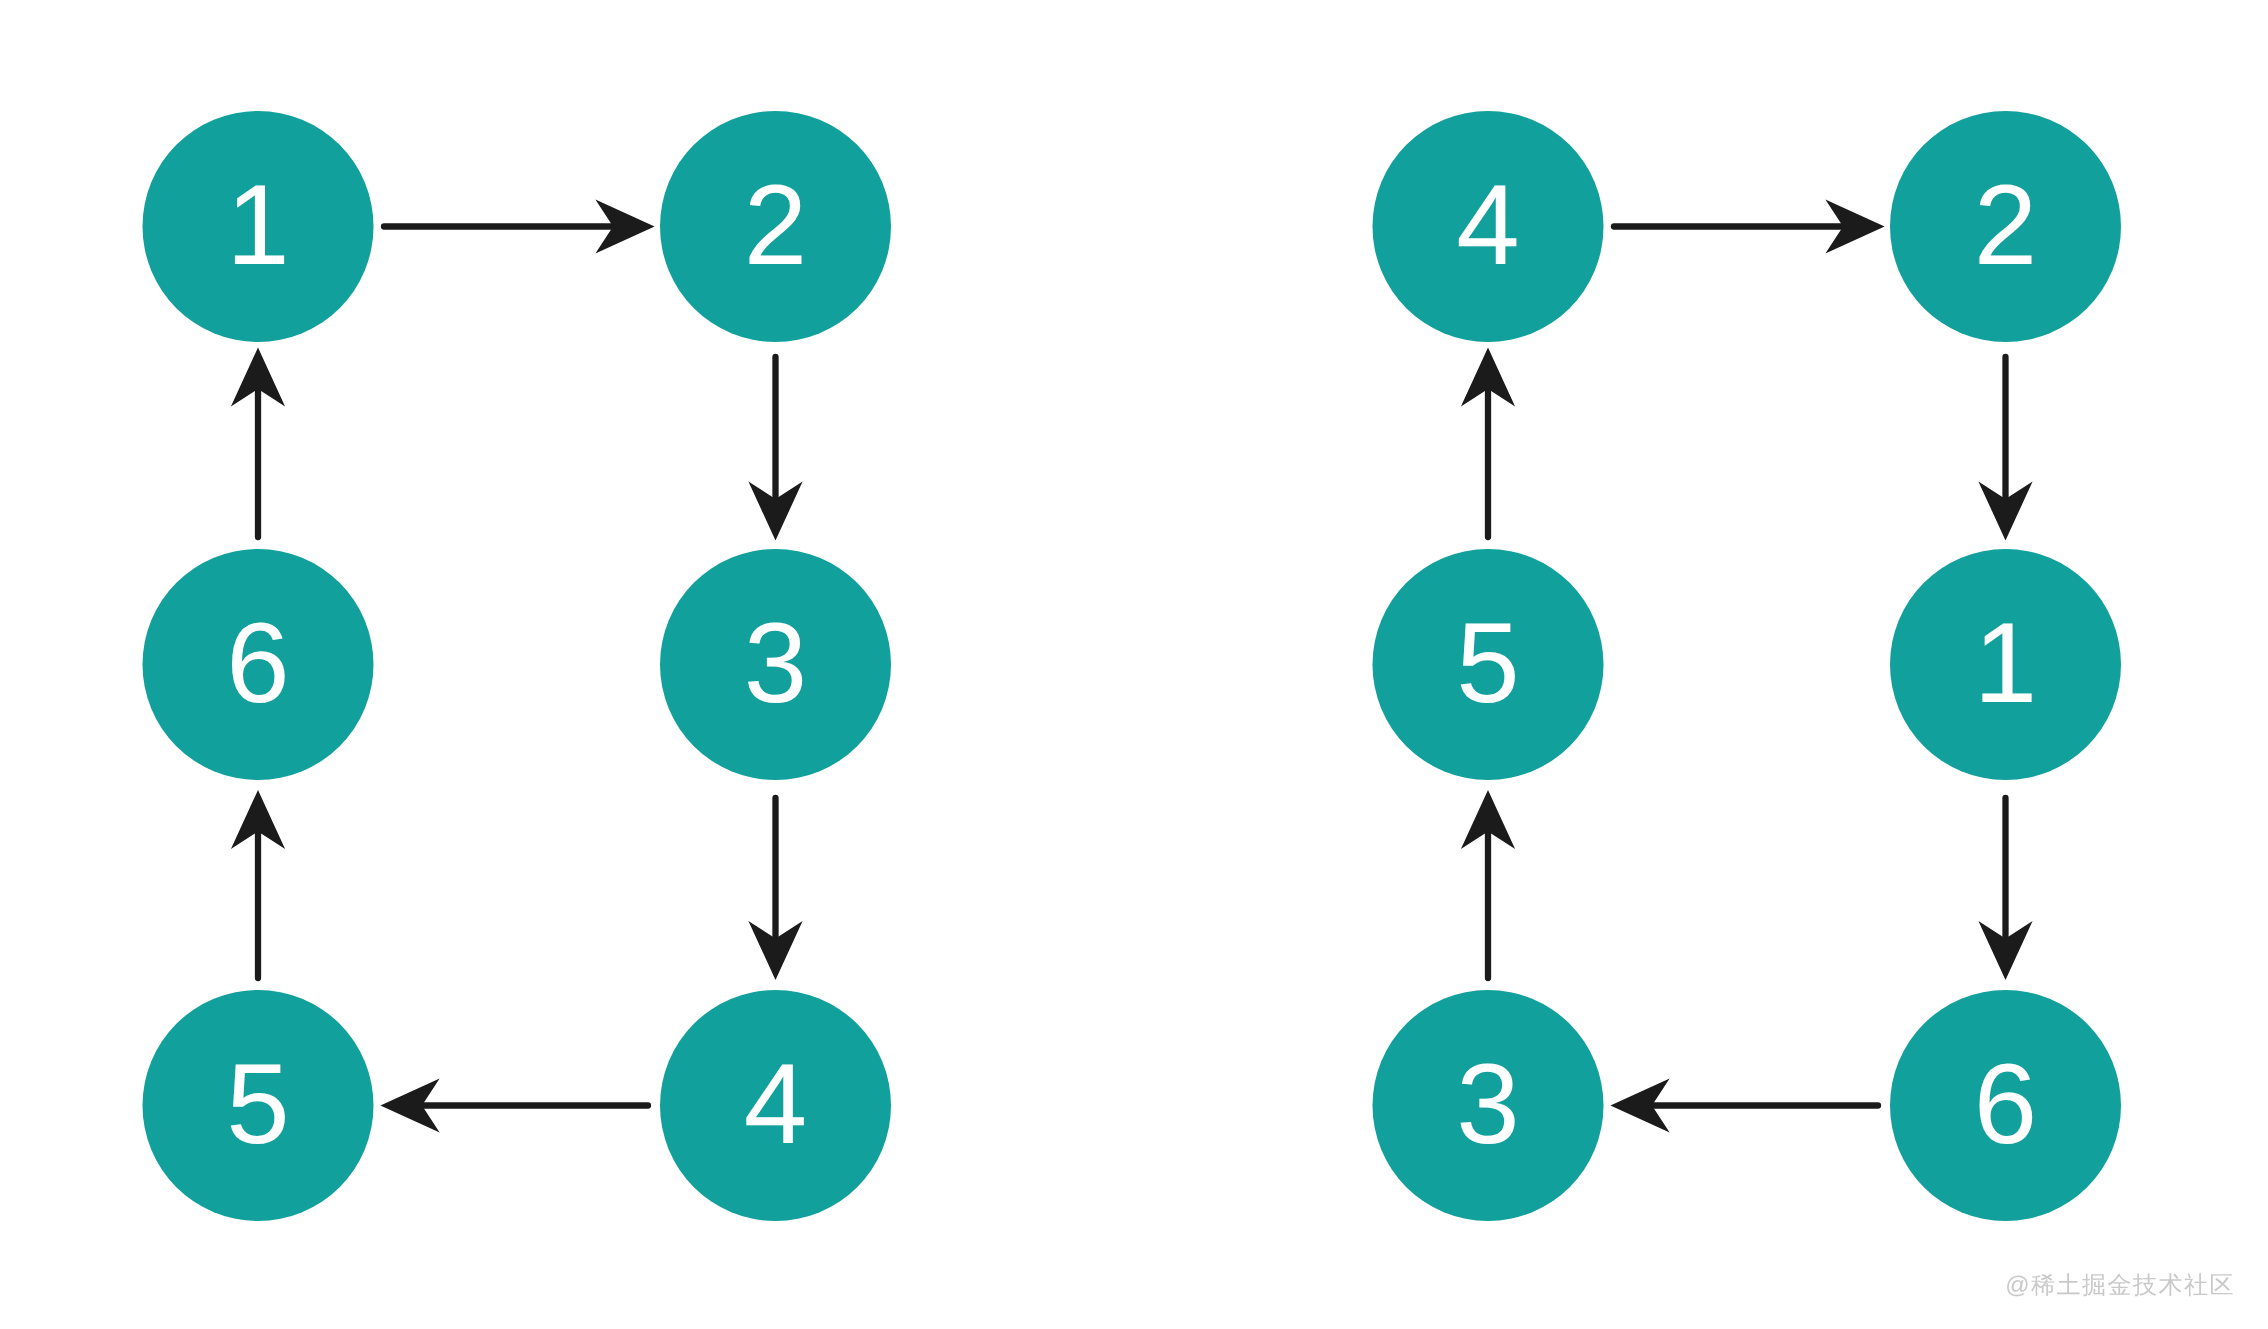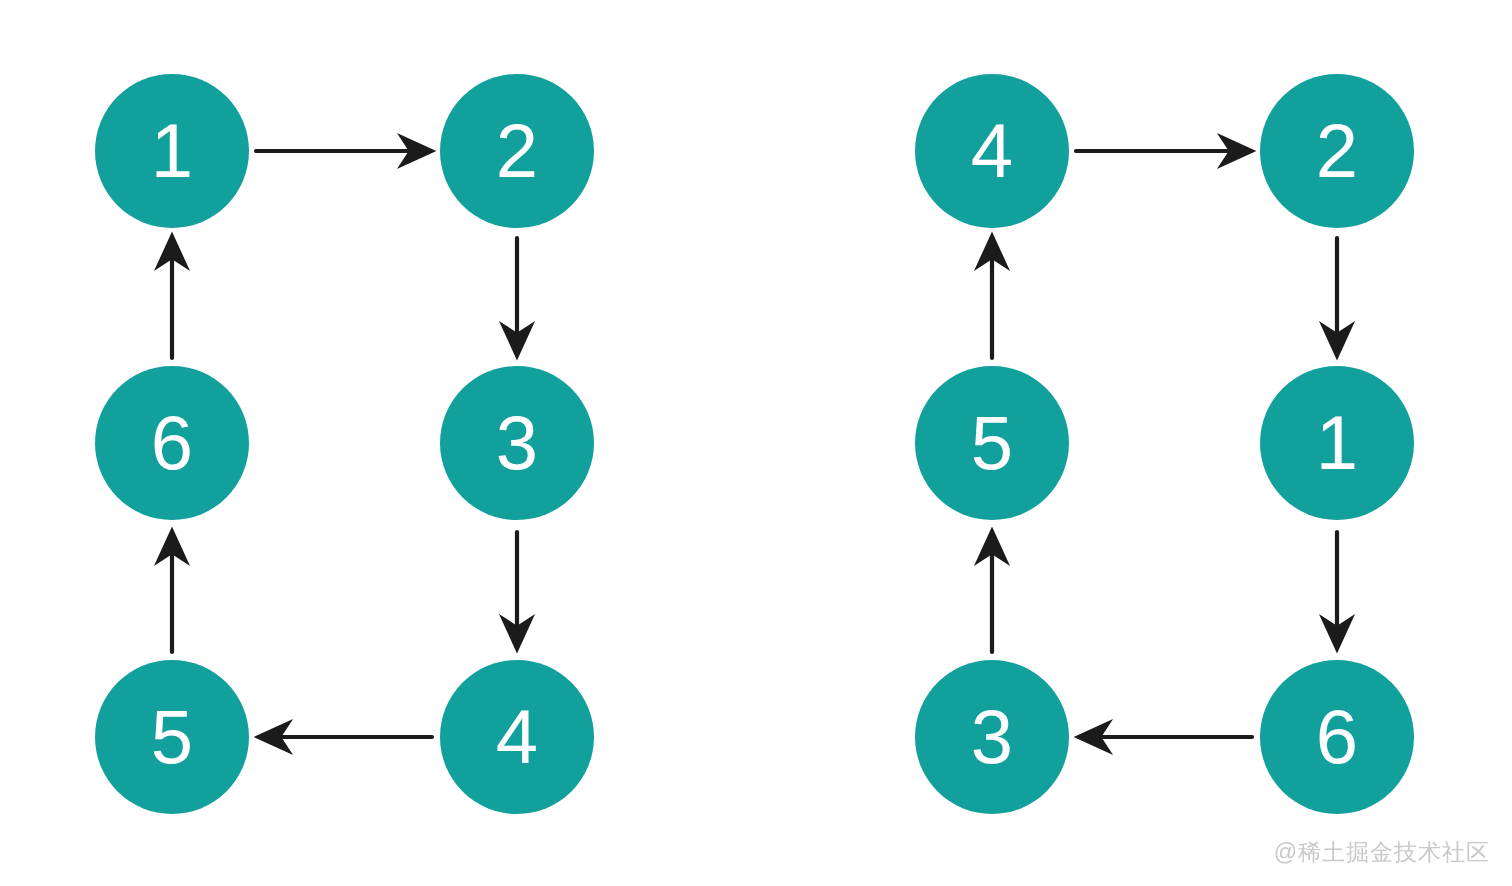--- a/index.html
+++ b/index.html
@@ -66,21 +66,21 @@
     overflow: visible;
     pointer-events: none;
   }
 
   .watermark {
     position: absolute;
     right: 22px;
     bottom: 18px;
     color: #c9c9c9;
     font-family: "Liberation Sans", sans-serif;
-    font-size: 23px;
+    font-size: 16px;
     letter-spacing: 1px;
     white-space: nowrap;
     user-select: none;
   }
 </style>
 </head>
 <body>
 
 <div class="canvas">
 

